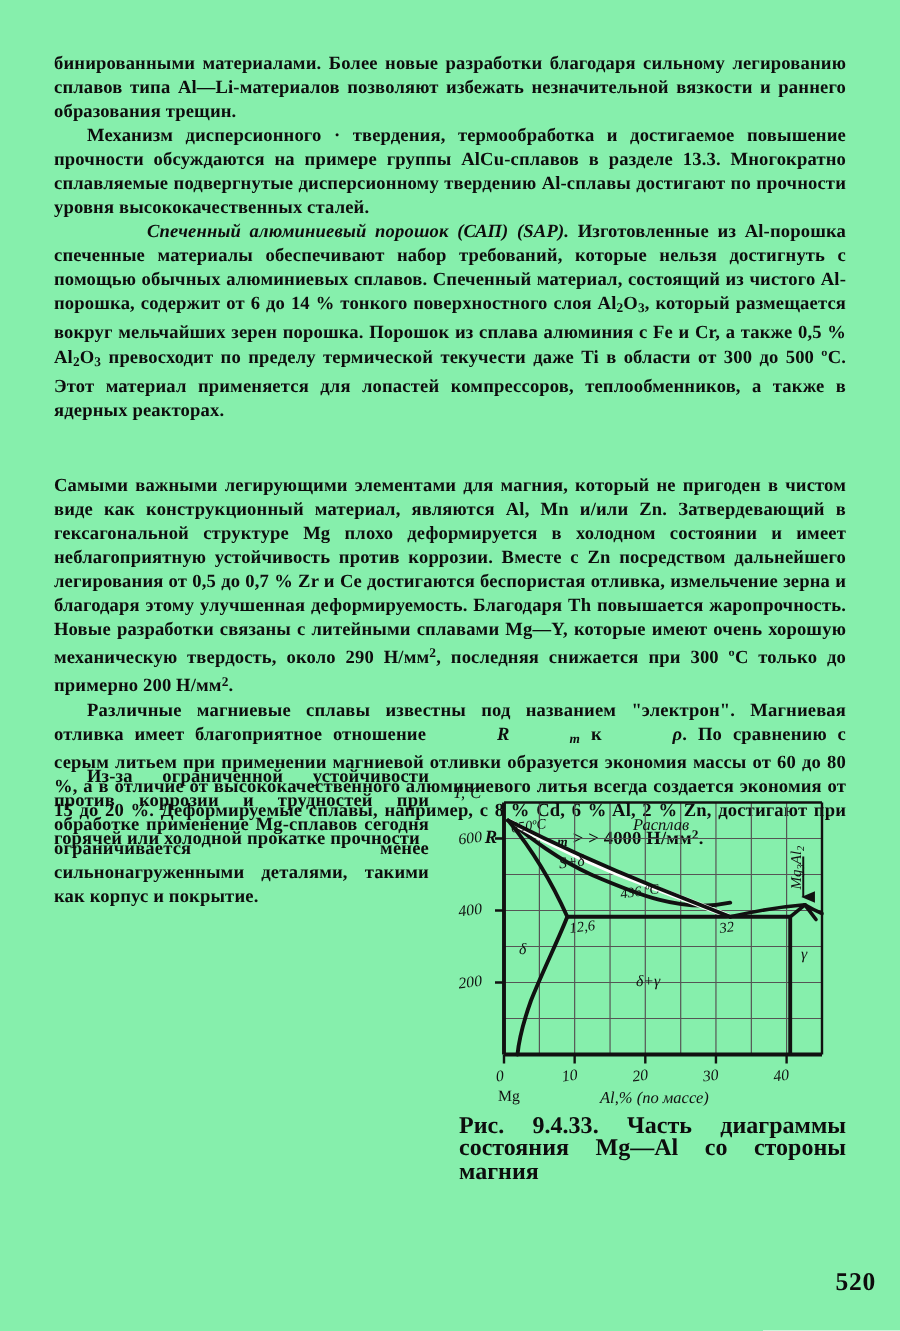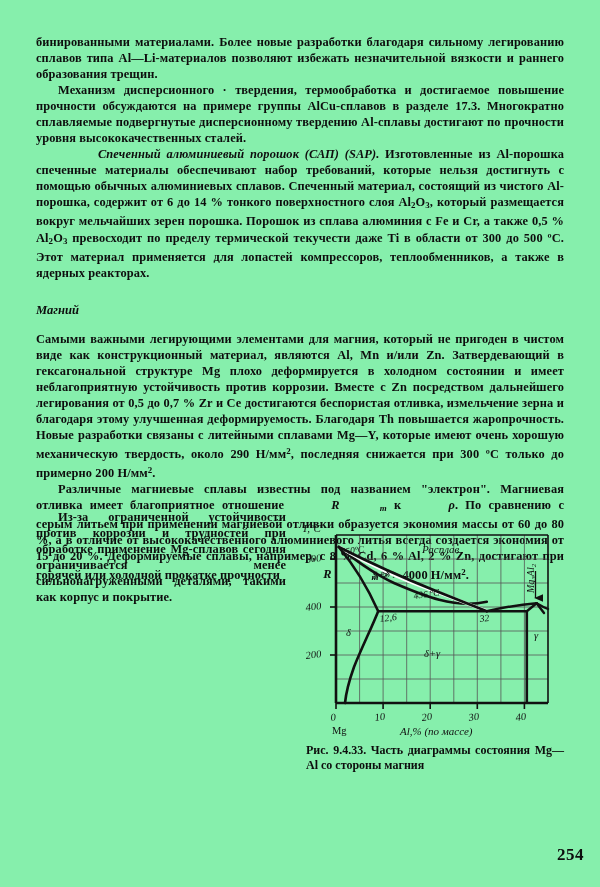--- a/index.html
+++ b/index.html
@@ -75,21 +75,21 @@
 
   
   .figure {
     position: absolute;
     left: 258px;
     top: 12px;
     width: 270px;
   }
   .fig-caption {
     margin-top: 6px;
-    font-size: 12px;
+    font-size: 16px;
     line-height: 15.4px;
     font-weight: 700;
     text-align: justify;
     padding-left: 12px;
   }
   .fig-caption .bold-lead { font-weight: 700; }
 
   .page-number {
     position: absolute;
     right: 34px;
@@ -104,27 +104,26 @@
 </style>
 </head>
 <body>
 
 <div class="page">
 
   <div class="body-text">
 
     <p class="para"><span>бинированными материалами. Более новые разработки благодаря сильному легированию сплавов типа Al—Li-материалов позволяют избежать незначительной вязкости и раннего образования трещин.</span></p>
 
-    <p class="para indent"><span>Механизм дисперсионного · твердения, термообработка и достигаемое повышение прочности обсуждаются на примере группы AlCu-сплавов в разделе 17.3. Многократно сплавляемые подвергнутые дисперсионному твердению Al-сплавы достигают по прочности уровня высококачественных сталей.</span></p>
+    <p class="para indent"><span>Механизм дисперсионного · твердения, термообработка и достигаемое повышение прочности обсуждаются на примере группы AlCu-сплавов в разделе 13.3. Многократно сплавляемые подвергнутые дисперсионному твердению Al-сплавы достигают по прочности уровня высококачественных сталей.</span></p>
 
     <p class="para indent"><span class="ital">Спеченный алюминиевый порошок (САП) (SAP).</span><span> Изготовленные из Al-порошка спеченные материалы обеспечивают набор требований, которые нельзя достигнуть с помощью обычных алюминиевых сплавов. Спеченный материал, состоящий из чистого Al-порошка, содержит от 6 до 14 % тонкого поверхностного слоя Al</span><sub>2</sub><span>O</span><sub>3</sub><span>, который размещается вокруг мельчайших зерен порошка. Порошок из сплава алюминия с Fe и Cr, а также 0,5 % Al</span><sub>2</sub><span>O</span><sub>3</sub><span> превосходит по пределу термической текучести даже Ti в области от 300 до 500 ºC. Этот материал применяется для лопастей компрессоров, теплообменников, а также в ядерных реакторах.</span></p>
 
     <div class="gap-md"></div>
 
-    <h2 class="section-head">Магний</h2>
 
     <div class="gap-sm"></div>
 
     <p class="para"><span>Самыми важными легирующими элементами для магния, который не пригоден в чистом виде как конструкционный материал, являются Al, Mn и/или Zn. Затвердевающий в гексагональной структуре Mg плохо деформируется в холодном состоянии и имеет неблагоприятную устойчивость против коррозии. Вместе с Zn посредством дальнейшего легирования от 0,5 до 0,7 % Zr и Ce достигаются беспористая отливка, измельчение зерна и благодаря этому улучшенная деформируемость. Благодаря Th повышается жаропрочность. Новые разработки связаны с литейными сплавами Mg—Y, которые имеют очень хорошую механическую твердость, около 290 Н/мм</span><sup>2</sup><span>, последняя снижается при 300 ºC только до примерно 200 Н/мм</span><sup>2</sup><span>.</span></p>
 
     <p class="para indent"><span>Различные магниевые сплавы известны под названием "электрон". Магниевая отливка имеет благоприятное отношение </span><span class="ital">R</span><sub class="ital">m</sub><span> к </span><span class="ital">ρ</span><span>. По сравнению с серым литьем при применении магниевой отливки образуется экономия массы от 60 до 80 %, а в отличие от высококачественного алюминиевого литья всегда создается экономия от 15 до 20 %. Деформируемые сплавы, например, с 8 % Cd, 6 % Al, 2 % Zn, достигают при горячей или холодной прокатке прочности </span><span class="ital">R</span><sub class="ital">m</sub><span> &gt; &gt; 4000 Н/мм</span><sup>2</sup><span>.</span></p>
   </div>
 
   <div class="lower">
 
@@ -234,14 +233,14 @@
 
         <text x="8" y="11" font-size="11" font-style="italic" fill="#111">T,ºC</text>
         <text x="38" y="213" font-size="10.5" fill="#111">Mg</text>
         <text x="106" y="214" font-size="11" font-style="italic" fill="#111">Al,% (по массе)</text>
       </svg>
 
       <div class="fig-caption"><span class="bold-lead">Рис. 9.4.33.</span><span> Часть диаграммы состояния Mg—Al со стороны магния</span></div>
     </div>
   </div>
 
-  <div class="page-number">254</div>
+  <div class="page-number">520</div>
 </div>
 
 </body></html>

